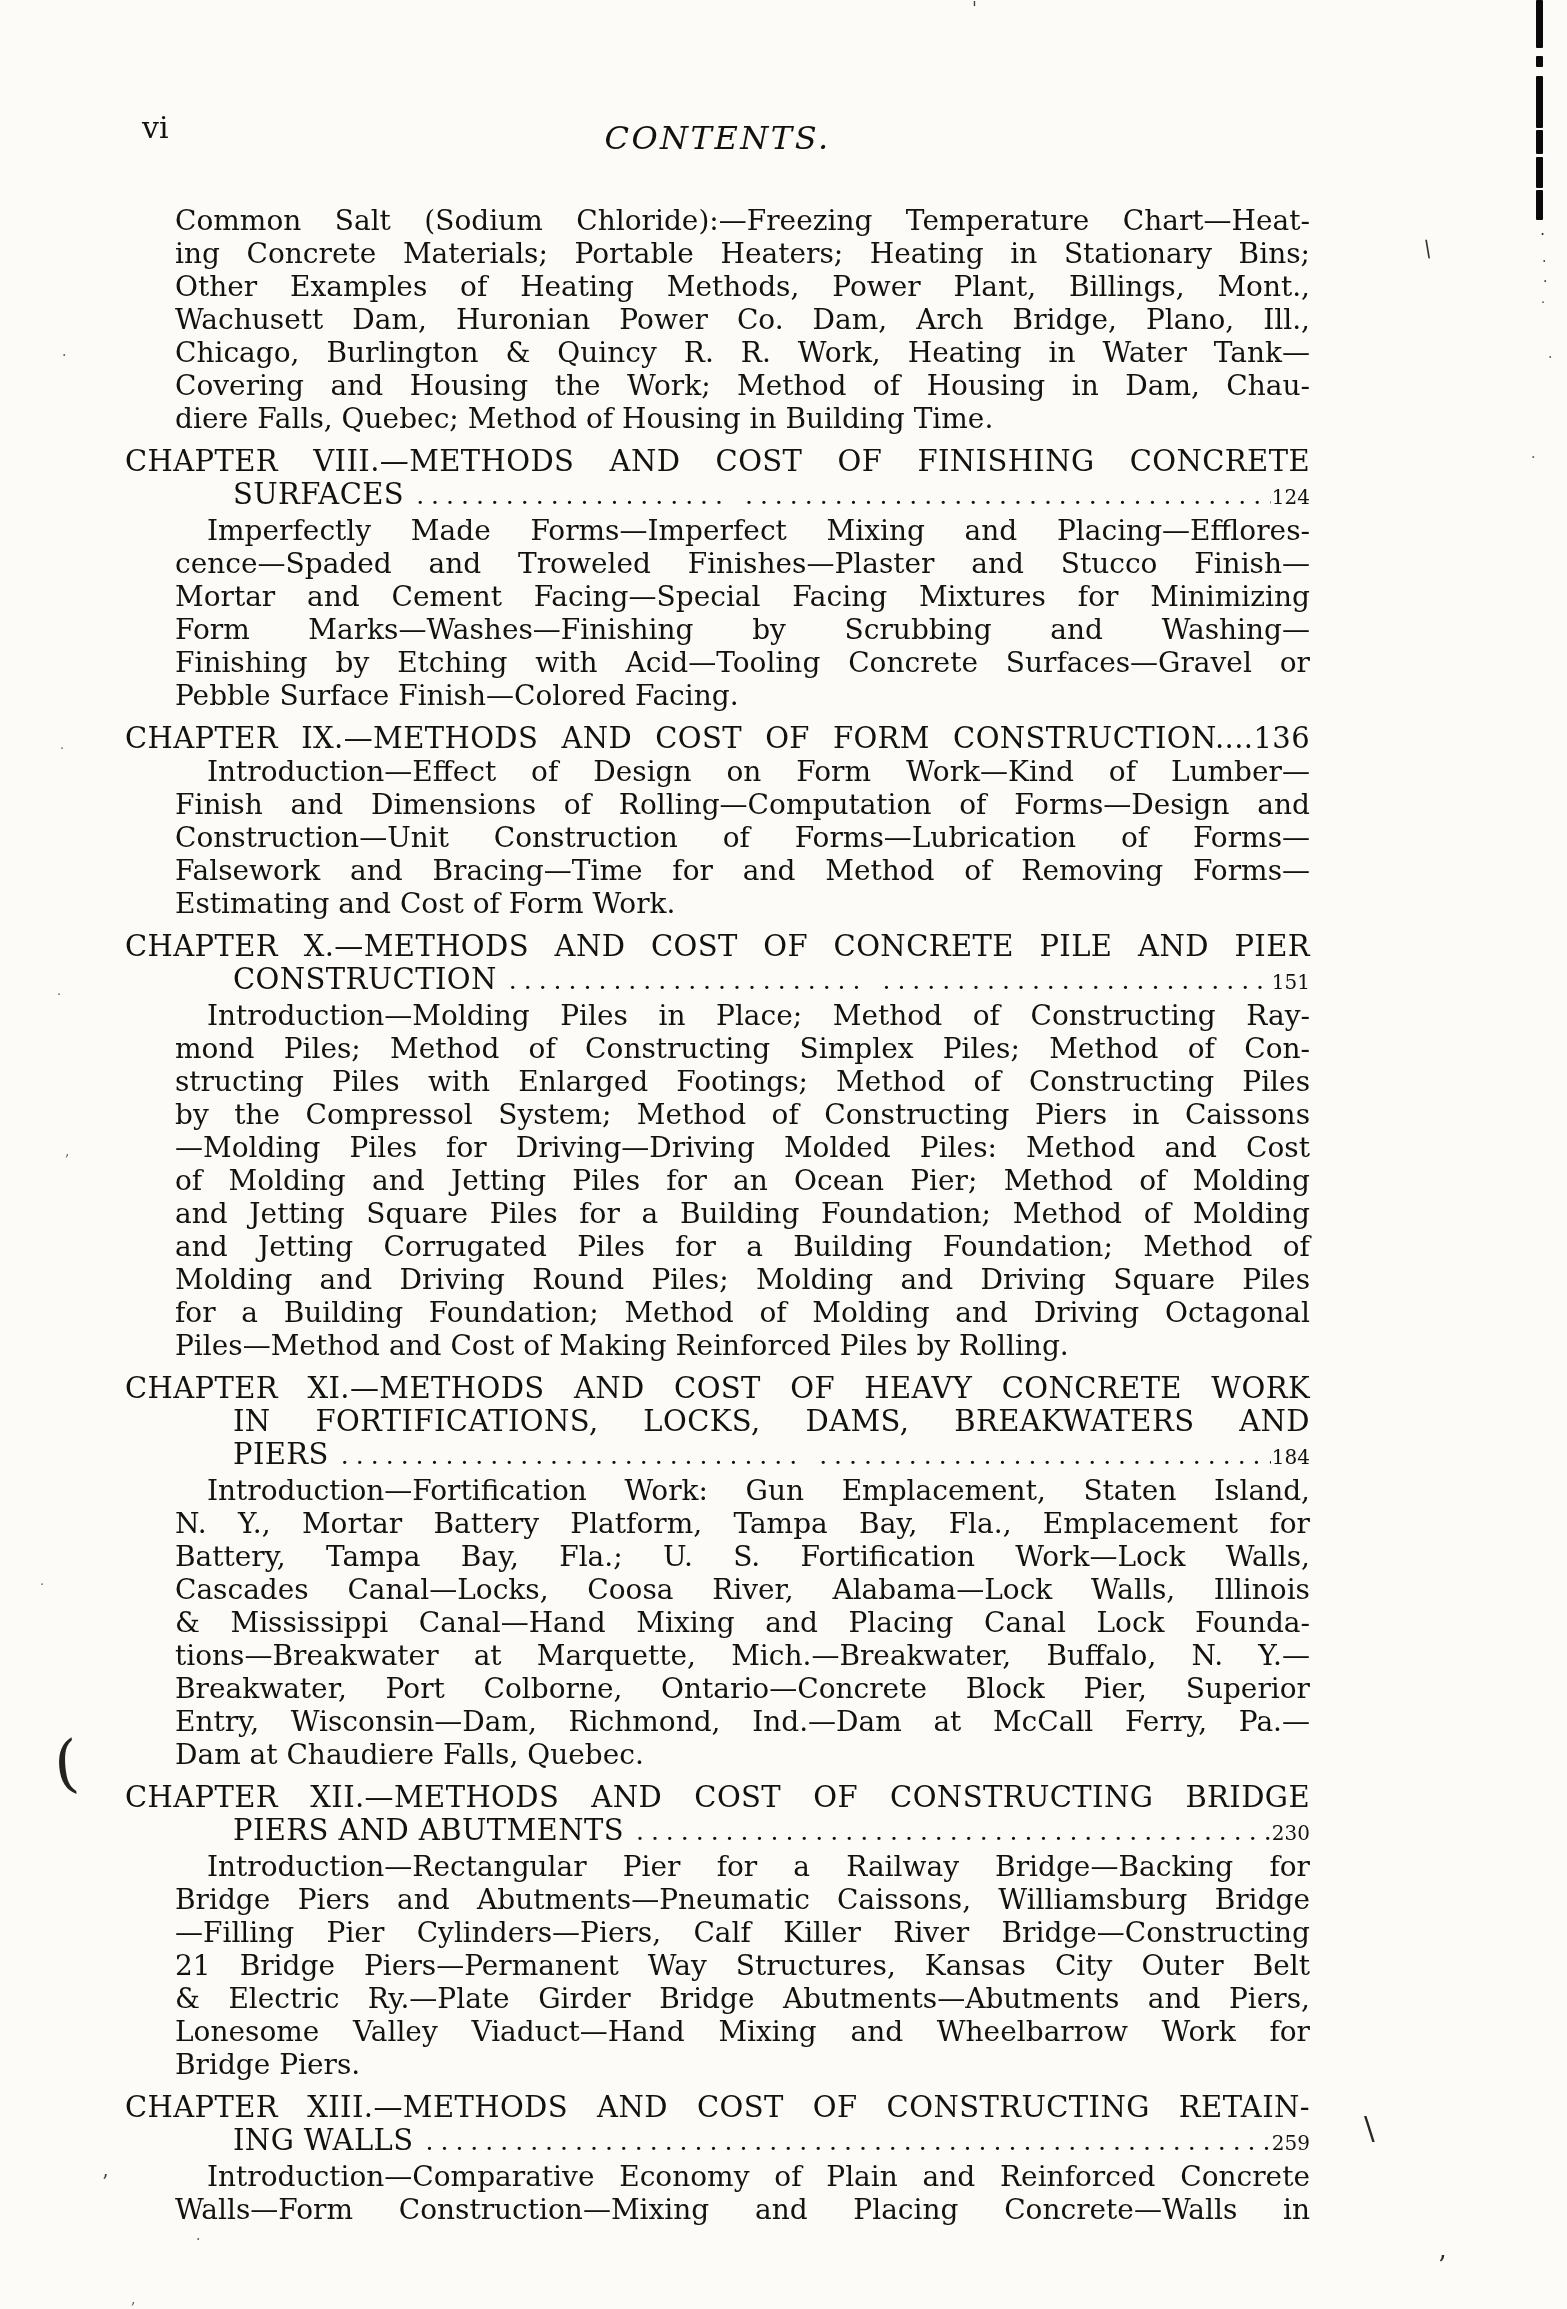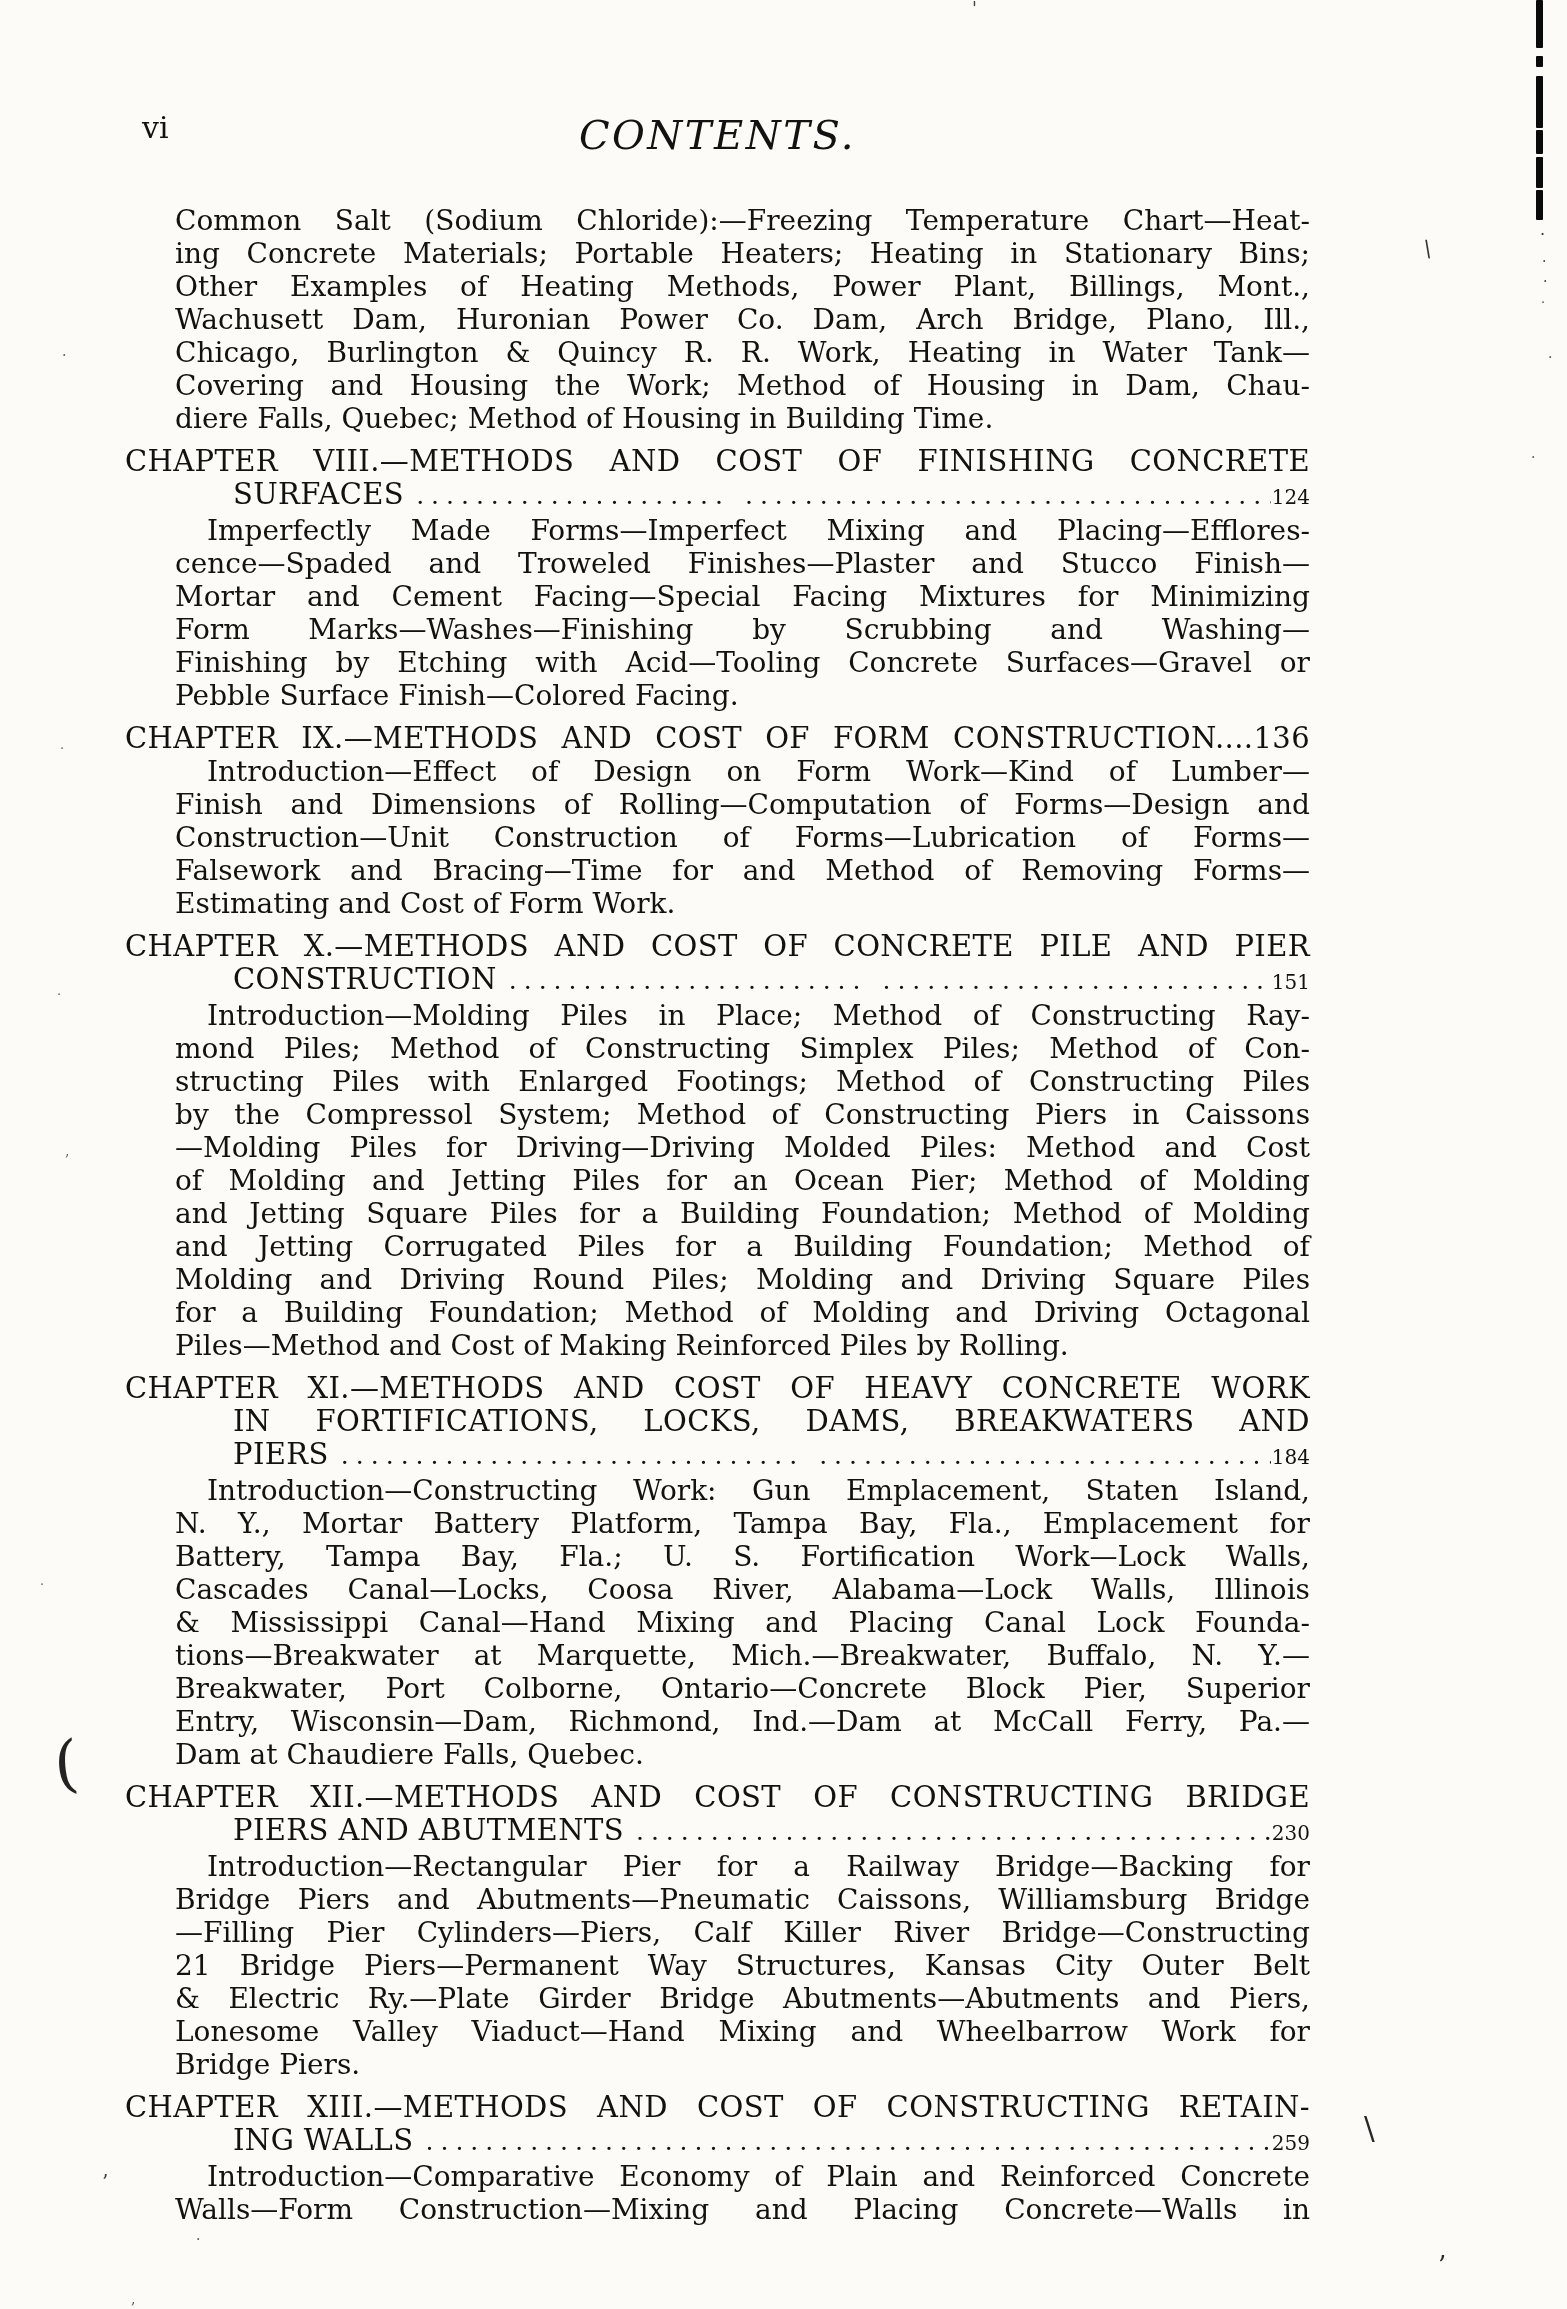--- a/index.html
+++ b/index.html
@@ -7,22 +7,22 @@
     position:relative;
     width:1567px;height:2309px;
     background:#fcfbf7;
     overflow:hidden;
     font-family:"DejaVu Serif","Liberation Serif",serif;
     color:#141210;
   }
   
   .header{position:relative;margin-top:108px;height:44px;}
   .folio{position:absolute;left:142px;top:2px;font-size:30px;}
-  .title{position:absolute;left:125px;top:4px;width:1185px;text-align:center;
-         font-style:italic;font-size:40px;letter-spacing:2.5px;}
+  .title{position:absolute;left:125px;top:11px;width:1185px;text-align:center;
+         font-style:italic;font-size:32px;letter-spacing:2.5px;}
   
   .toc{margin-top:52px;}
   .block.chapter{margin-top:10px;}
   .line{line-height:33px;font-size:28px;}
   .just{text-align:justify;text-align-last:justify;text-justify:inter-word;}
   .k-ch1{margin-left:125px;margin-right:257px;font-size:29px;letter-spacing:.4px;}
   .k-ch2{margin-left:233px;margin-right:257px;font-size:29px;letter-spacing:.4px;}
   .k-pf {margin-left:207px;margin-right:257px;}
   .k-pc {margin-left:175px;margin-right:257px;}
   .leader{display:flex;align-items:baseline;margin-left:233px;margin-right:257px;
@@ -103,21 +103,21 @@
       <div class="block chapter">
         <div class="line k-ch1 just">CHAPTER XI.—METHODS AND COST OF HEAVY CONCRETE WORK</div>
         <div class="line k-ch2 just">IN FORTIFICATIONS, LOCKS, DAMS, BREAKWATERS AND</div>
         <div class="line leader">
           <span class="lab">PIERS</span>
           <span class="dots">............................... ........................................</span>
           <span class="pg">184</span>
         </div>
       </div>
       <div class="block para">
-        <div class="line k-pf just">Introduction—Constructing Work: Gun Emplacement, Staten Island,</div>
+        <div class="line k-pf just">Introduction—Fortification Work: Gun Emplacement, Staten Island,</div>
         <div class="line k-pc just">N. Y., Mortar Battery Platform, Tampa Bay, Fla., Emplacement for</div>
         <div class="line k-pc just">Battery, Tampa Bay, Fla.; U. S. Fortification Work—Lock Walls,</div>
         <div class="line k-pc just">Cascades Canal—Locks, Coosa River, Alabama—Lock Walls, Illinois</div>
         <div class="line k-pc just">&amp; Mississippi Canal—Hand Mixing and Placing Canal Lock Founda-</div>
         <div class="line k-pc just">tions—Breakwater at Marquette, Mich.—Breakwater, Buffalo, N. Y.—</div>
         <div class="line k-pc just">Breakwater, Port Colborne, Ontario—Concrete Block Pier, Superior</div>
         <div class="line k-pc just">Entry, Wisconsin—Dam, Richmond, Ind.—Dam at McCall Ferry, Pa.—</div>
         <div class="line k-pc">Dam at Chaudiere Falls, Quebec.</div>
       </div>
       <div class="block chapter">

